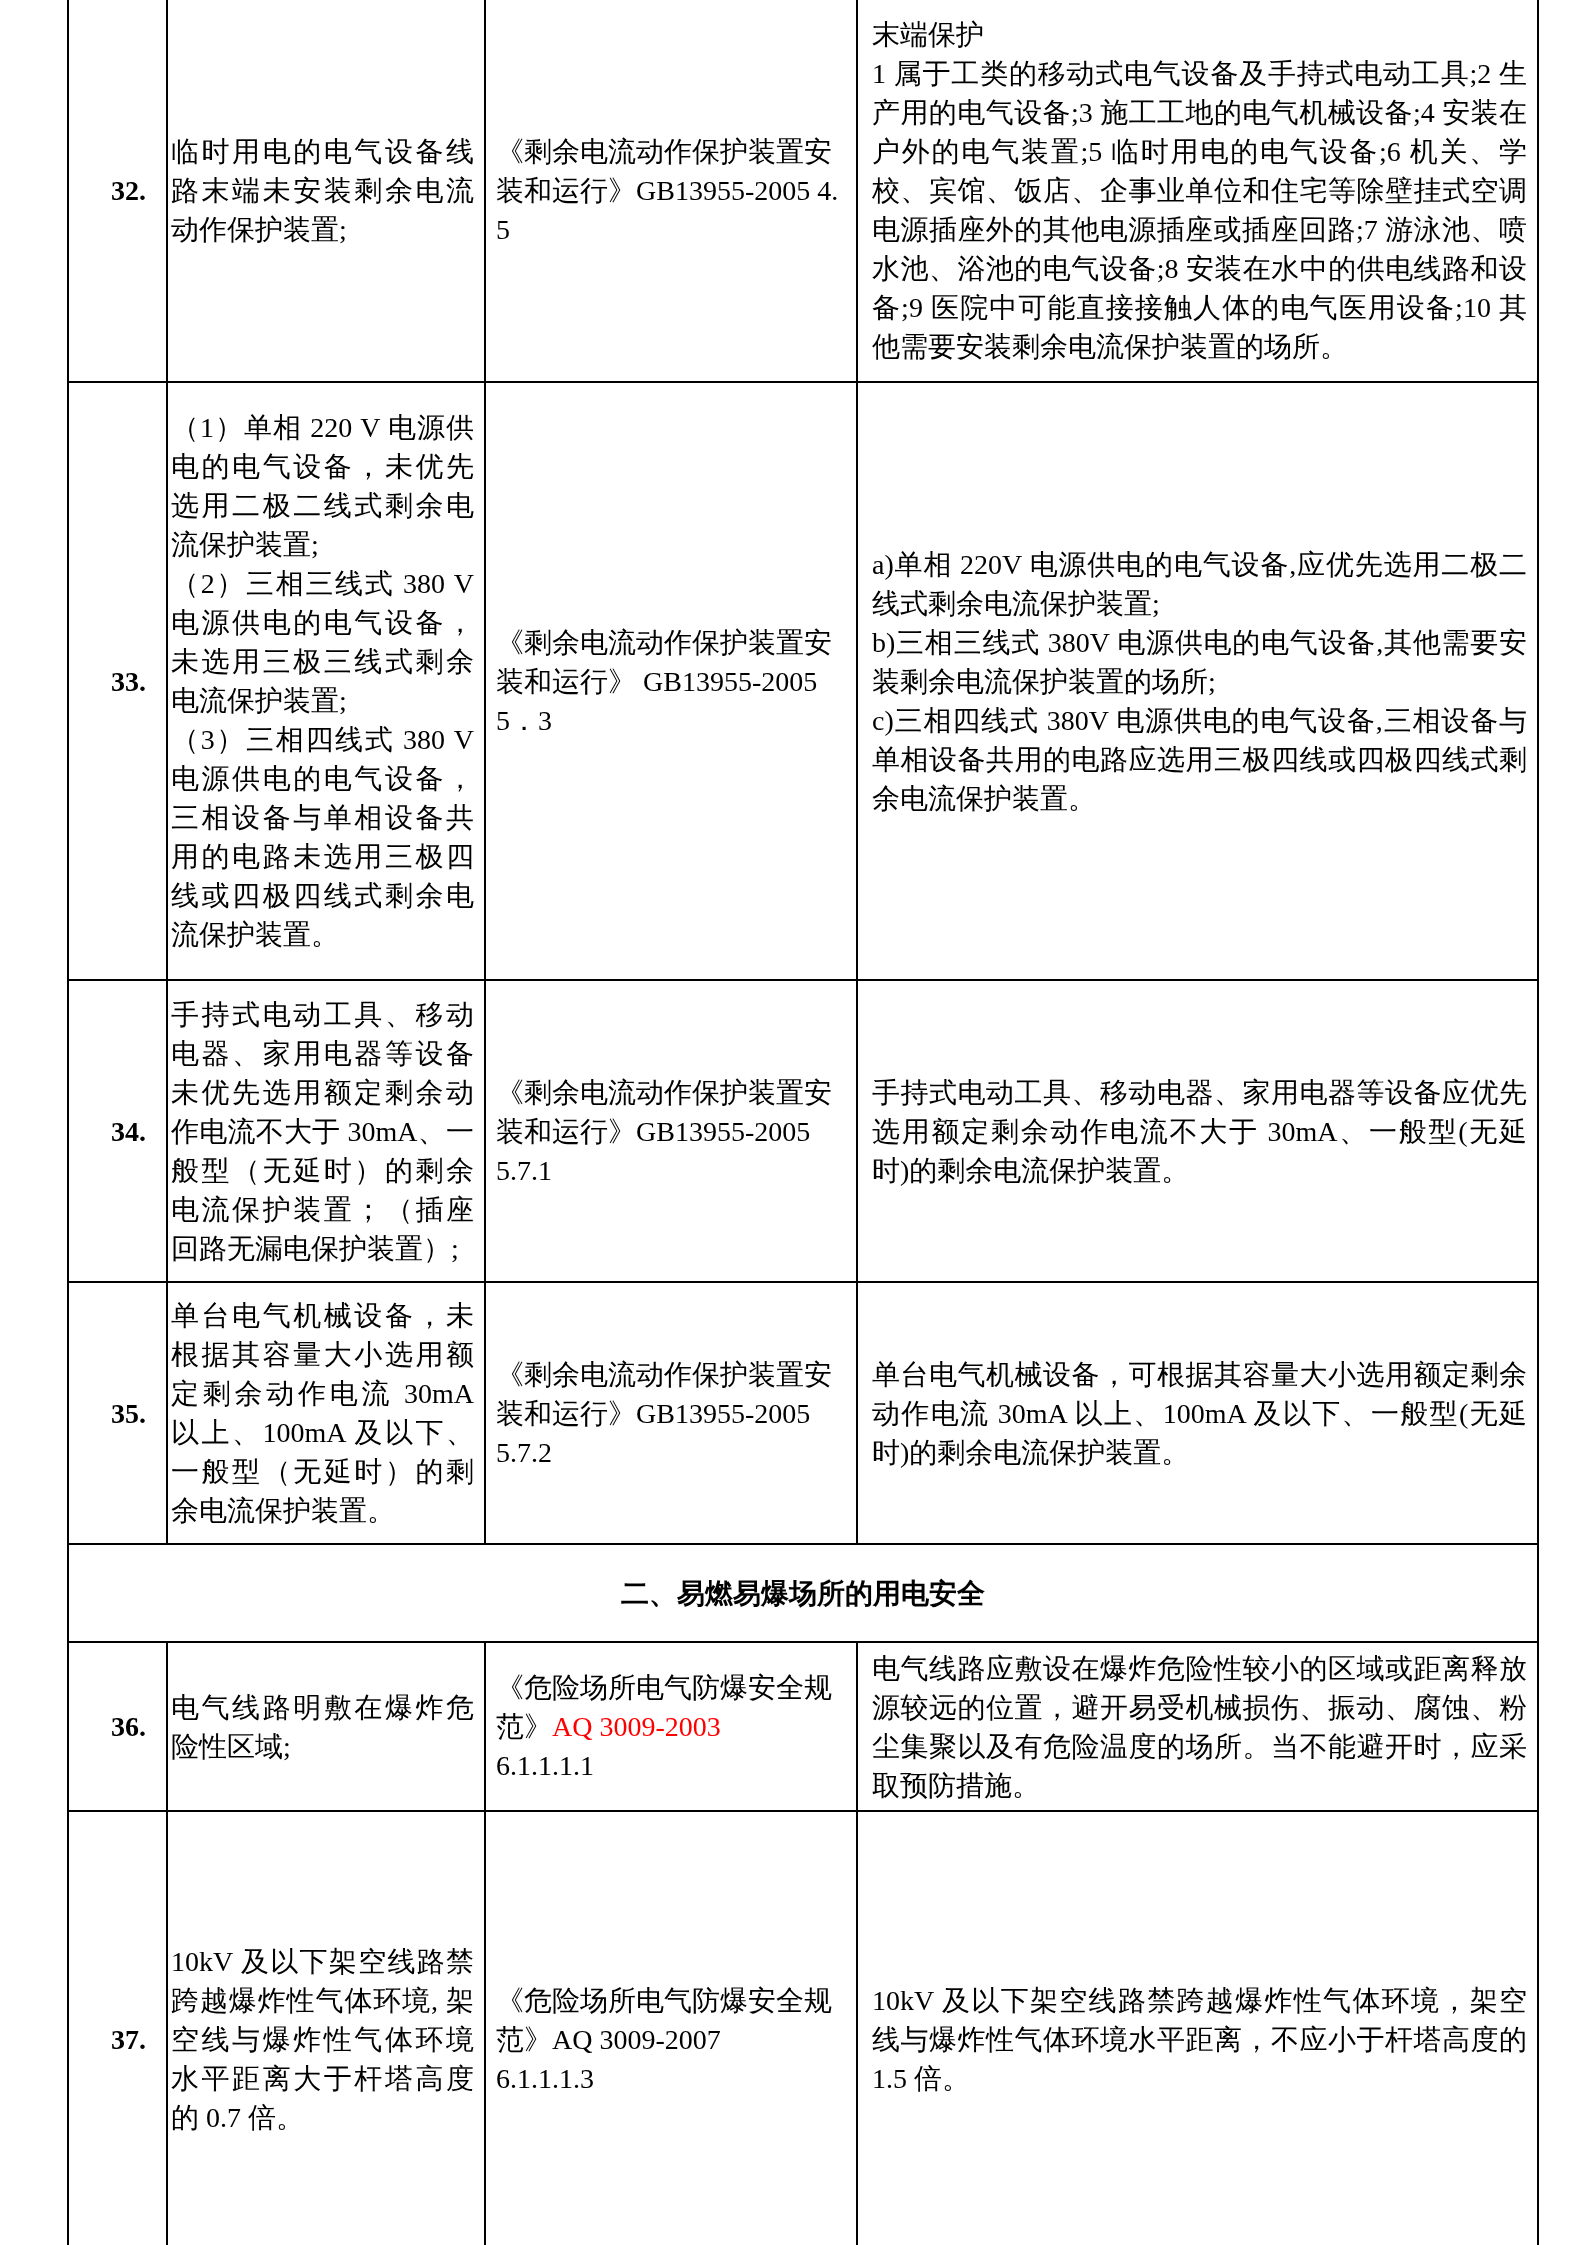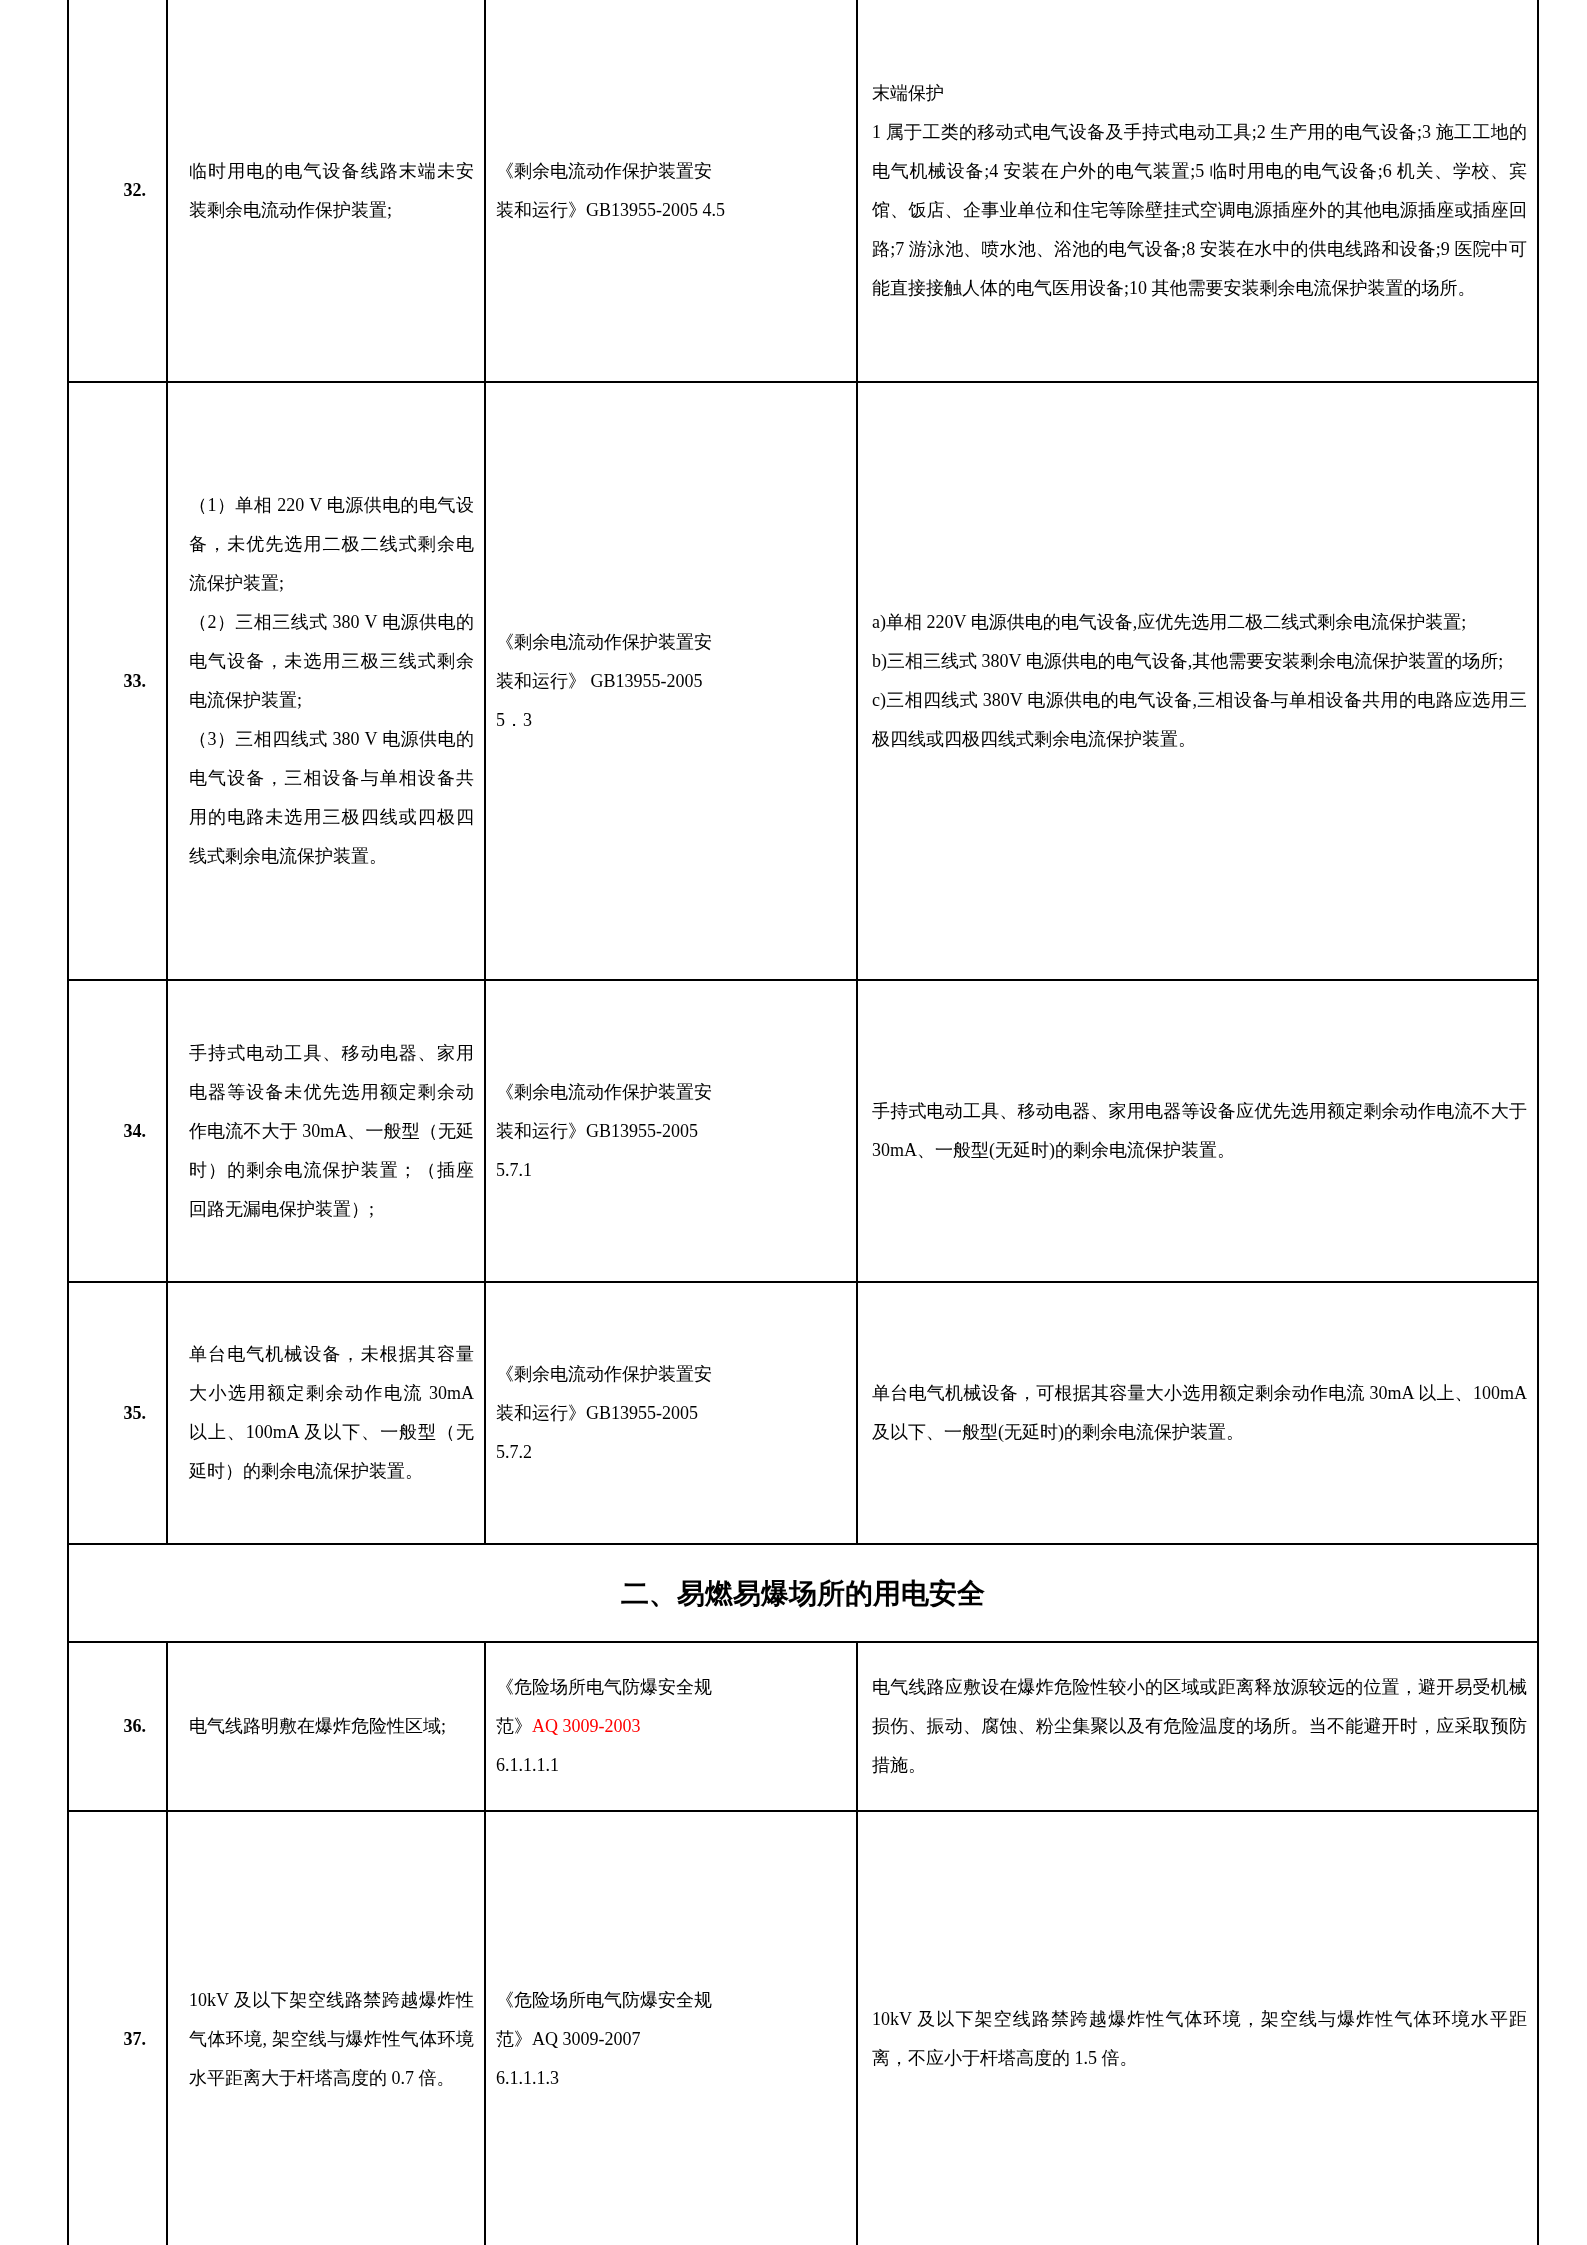--- a/index.html
+++ b/index.html
@@ -16,34 +16,34 @@
     table-layout:fixed;
     width:1470px;
   }
   col.c1{width:99px;}
   col.c2{width:318px;}
   col.c3{width:372px;}
   col.c4{width:681px;}
   td{
     border:2px solid #000000;
     vertical-align:middle;
-    font-size:18px;
+    font-size:28px;
     line-height:39px;
     padding:4px 8px;
     overflow:hidden;
   }
   tr.r32 td{height:373px;border-top:none;}
   tr.r33 td{height:588px;}
   tr.r34 td{height:292px;}
   tr.r35 td{height:252px;margin-left:44px;}
   tr.rsec td{height:88px;}
   tr.r36 td{height:159px;}
   tr.r37 td{height:446px;}
   td.no{text-align:right;padding:4px 20px;font-weight:bold;}
-  td.prob{padding-left:21px;padding-right:10px;text-align:justify;}
+  td.prob{padding-left:3px;padding-right:10px;text-align:justify;}
   td.ref{padding-left:10px;padding-right:8px;}
   td.req{padding-left:14px;padding-right:10px;text-align:justify;}
   .pre{white-space:pre-wrap;word-break:break-all;}
   .red{color:#ff0000;}
   td.sec{text-align:center;font-weight:bold;font-size:28px;padding:4px 0;margin-top:12px;}
 </style>
 </head>
 <body>
 
 <div class="page">

